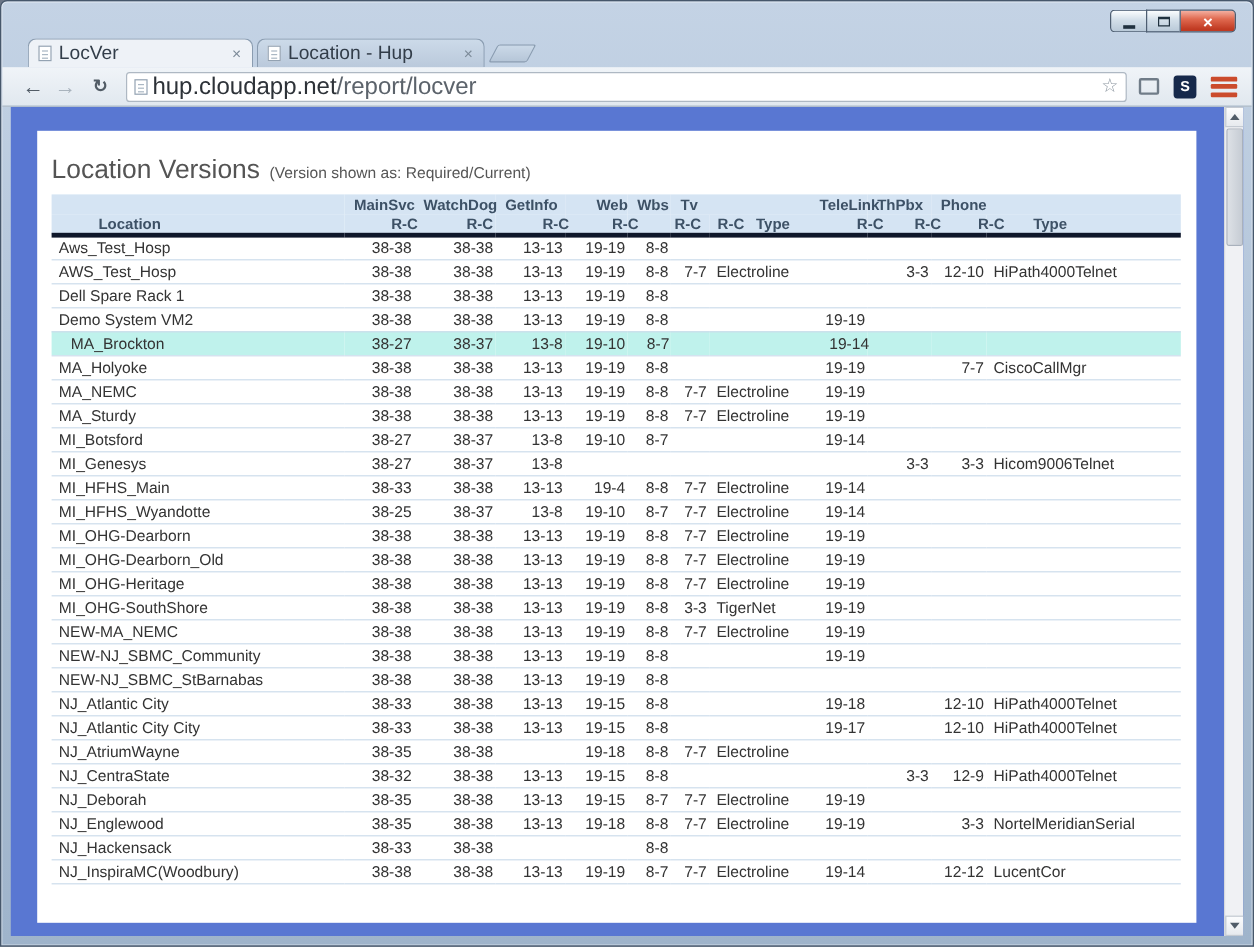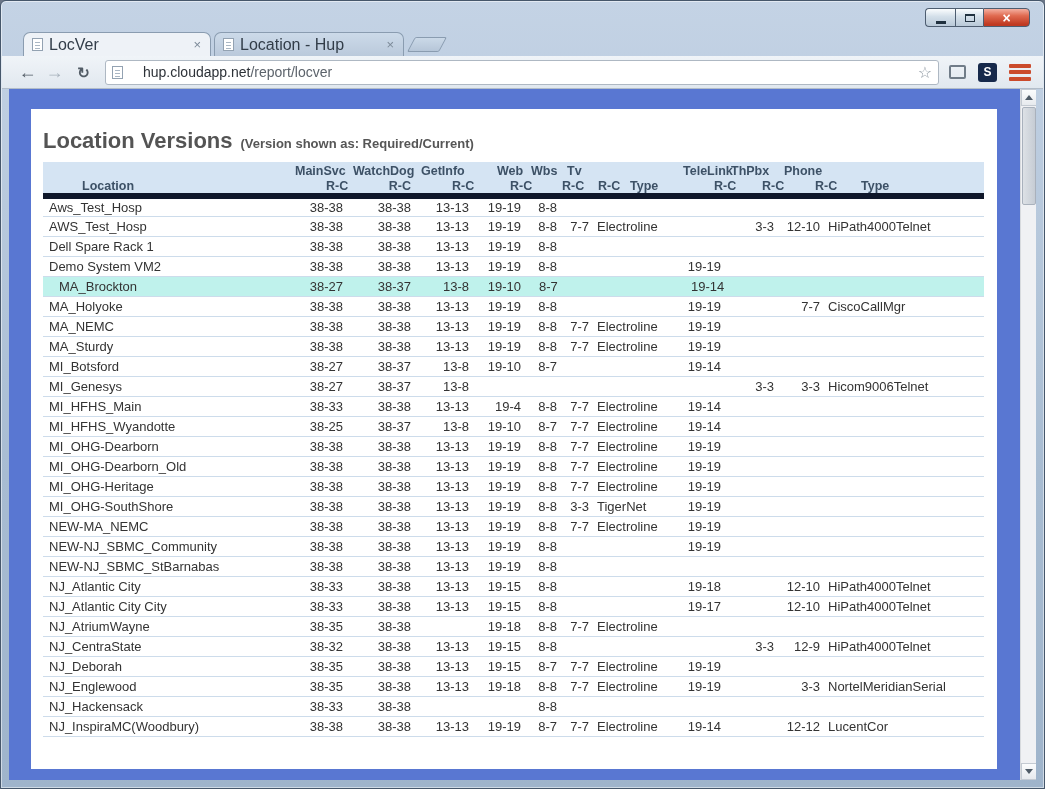--- a/index.html
+++ b/index.html
@@ -38,21 +38,21 @@
 
   
   .toolbar { position:absolute; top:55px; left:1px; right:1px; height:33px;
     background:linear-gradient(#f0f4f8,#e1e8ef); border-bottom:1px solid #b2bdc9;
     display:flex; align-items:center; padding:0 12px; z-index:4; }
   .nav-btn { width:27px; text-align:center; font-size:18px; font-weight:bold; color:#525c66; line-height:1; }
   .nav-btn.disabled { color:#a9b3bd; }
   .nav-btn.reload { font-size:15px; margin-left:2px; }
   .omnibox { flex:1; height:25px; margin:0 10px 0 8px; background:#fff;
     border:1px solid #aeb8c3; border-radius:3px; display:flex; align-items:center; padding:0 6px; }
-  .url-text { font-size:14px; margin-left:20px; white-space:nowrap; }
+  .url-text { font-size:20px; margin-left:4px; white-space:nowrap; }
   .url-domain { color:#2d3238; } .url-path { color:#5c636b; }
   .omni-spacer { flex:1; }
   .star { font-size:16px; color:#8d97a1; }
   .page-icon { width:11px; height:13px; background:#fff; border:1px solid #93a2b2; position:relative; flex:none; }
   .page-icon::before { content:""; position:absolute; left:2px; top:3px; width:5px; height:1px;
     background:#aab7c4; box-shadow:0 3px 0 #aab7c4, 0 6px 0 #aab7c4; }
   .ext-frame { width:17px; height:14px; border:2px solid #707c88; border-radius:2px; margin-right:12px; }
   .ext-s { width:19px; height:19px; background:#16294b; border-radius:3px; color:#fff; font-weight:bold;
     font-size:12px; display:flex; align-items:center; justify-content:center; margin-right:12px; }
   .menu-btn { width:22px; height:17px; display:flex; flex-direction:column; justify-content:space-between; }
@@ -67,28 +67,28 @@
     border:1px solid #c4cad2; display:flex; align-items:center; justify-content:center; }
   .sb-btn.up { top:0; } .sb-btn.down { bottom:0; }
   .tri-up { width:0; height:0; border-left:4px solid transparent; border-right:4px solid transparent; border-bottom:5px solid #505c68; }
   .tri-down { width:0; height:0; border-left:4px solid transparent; border-right:4px solid transparent; border-top:5px solid #505c68; }
   .sb-thumb { position:absolute; top:18px; left:1px; width:14px; height:98px;
     background:linear-gradient(90deg,#dde1e6,#c6ccd4); border:1px solid #a9b1bc; border-radius:2px; }
 
   
   .panel { position:absolute; top:20px; left:22px; right:39px; bottom:11px; background:#fff;
     padding:20px 14px 0 12px; overflow:hidden; }
-  .page-heading { font-size:22px; font-weight:bold; color:#545454; line-height:24px; }
+  .page-heading { font-size:22px; font-weight:normal; color:#545454; line-height:24px; }
   .page-heading .subtitle { font-size:13px; color:#565656; margin-left:8px; }
 
   
   table { border-collapse:collapse; table-layout:fixed; width:941px; margin-top:6px; font-size:13px; }
   th, td { white-space:nowrap; overflow:visible; }
   thead th { background:#d5e4f3; color:#3d5166; font-weight:bold; font-size:12.5px; height:17px; text-align:left; }
-  thead tr.sub-row th { border-bottom:6px solid #0f172a;padding-left:39px; }
+  thead tr.sub-row th { border-bottom:4px solid #0f172a;padding-left:39px; }
   tbody td { height:20px; border-bottom:1px solid #cddceb; color:#333; }
   tbody tr.highlight td { background:#bff2ec;padding-left:16px; }
   .c0 { text-align:left; padding-left:6px; }
   .c1,.c2,.c3,.c4,.c5,.c6,.c8,.c9,.c10 { text-align:right; padding-right:2px; }
   .c7,.c11 { text-align:left; padding-left:6px; }
   thead tr.group-row th { text-align:left; padding-left:8px; padding-right:0;margin-top:28px; }
   thead tr.group-row th.gweb { padding-left:26px; }
 </style>
 </head>
 <body>

